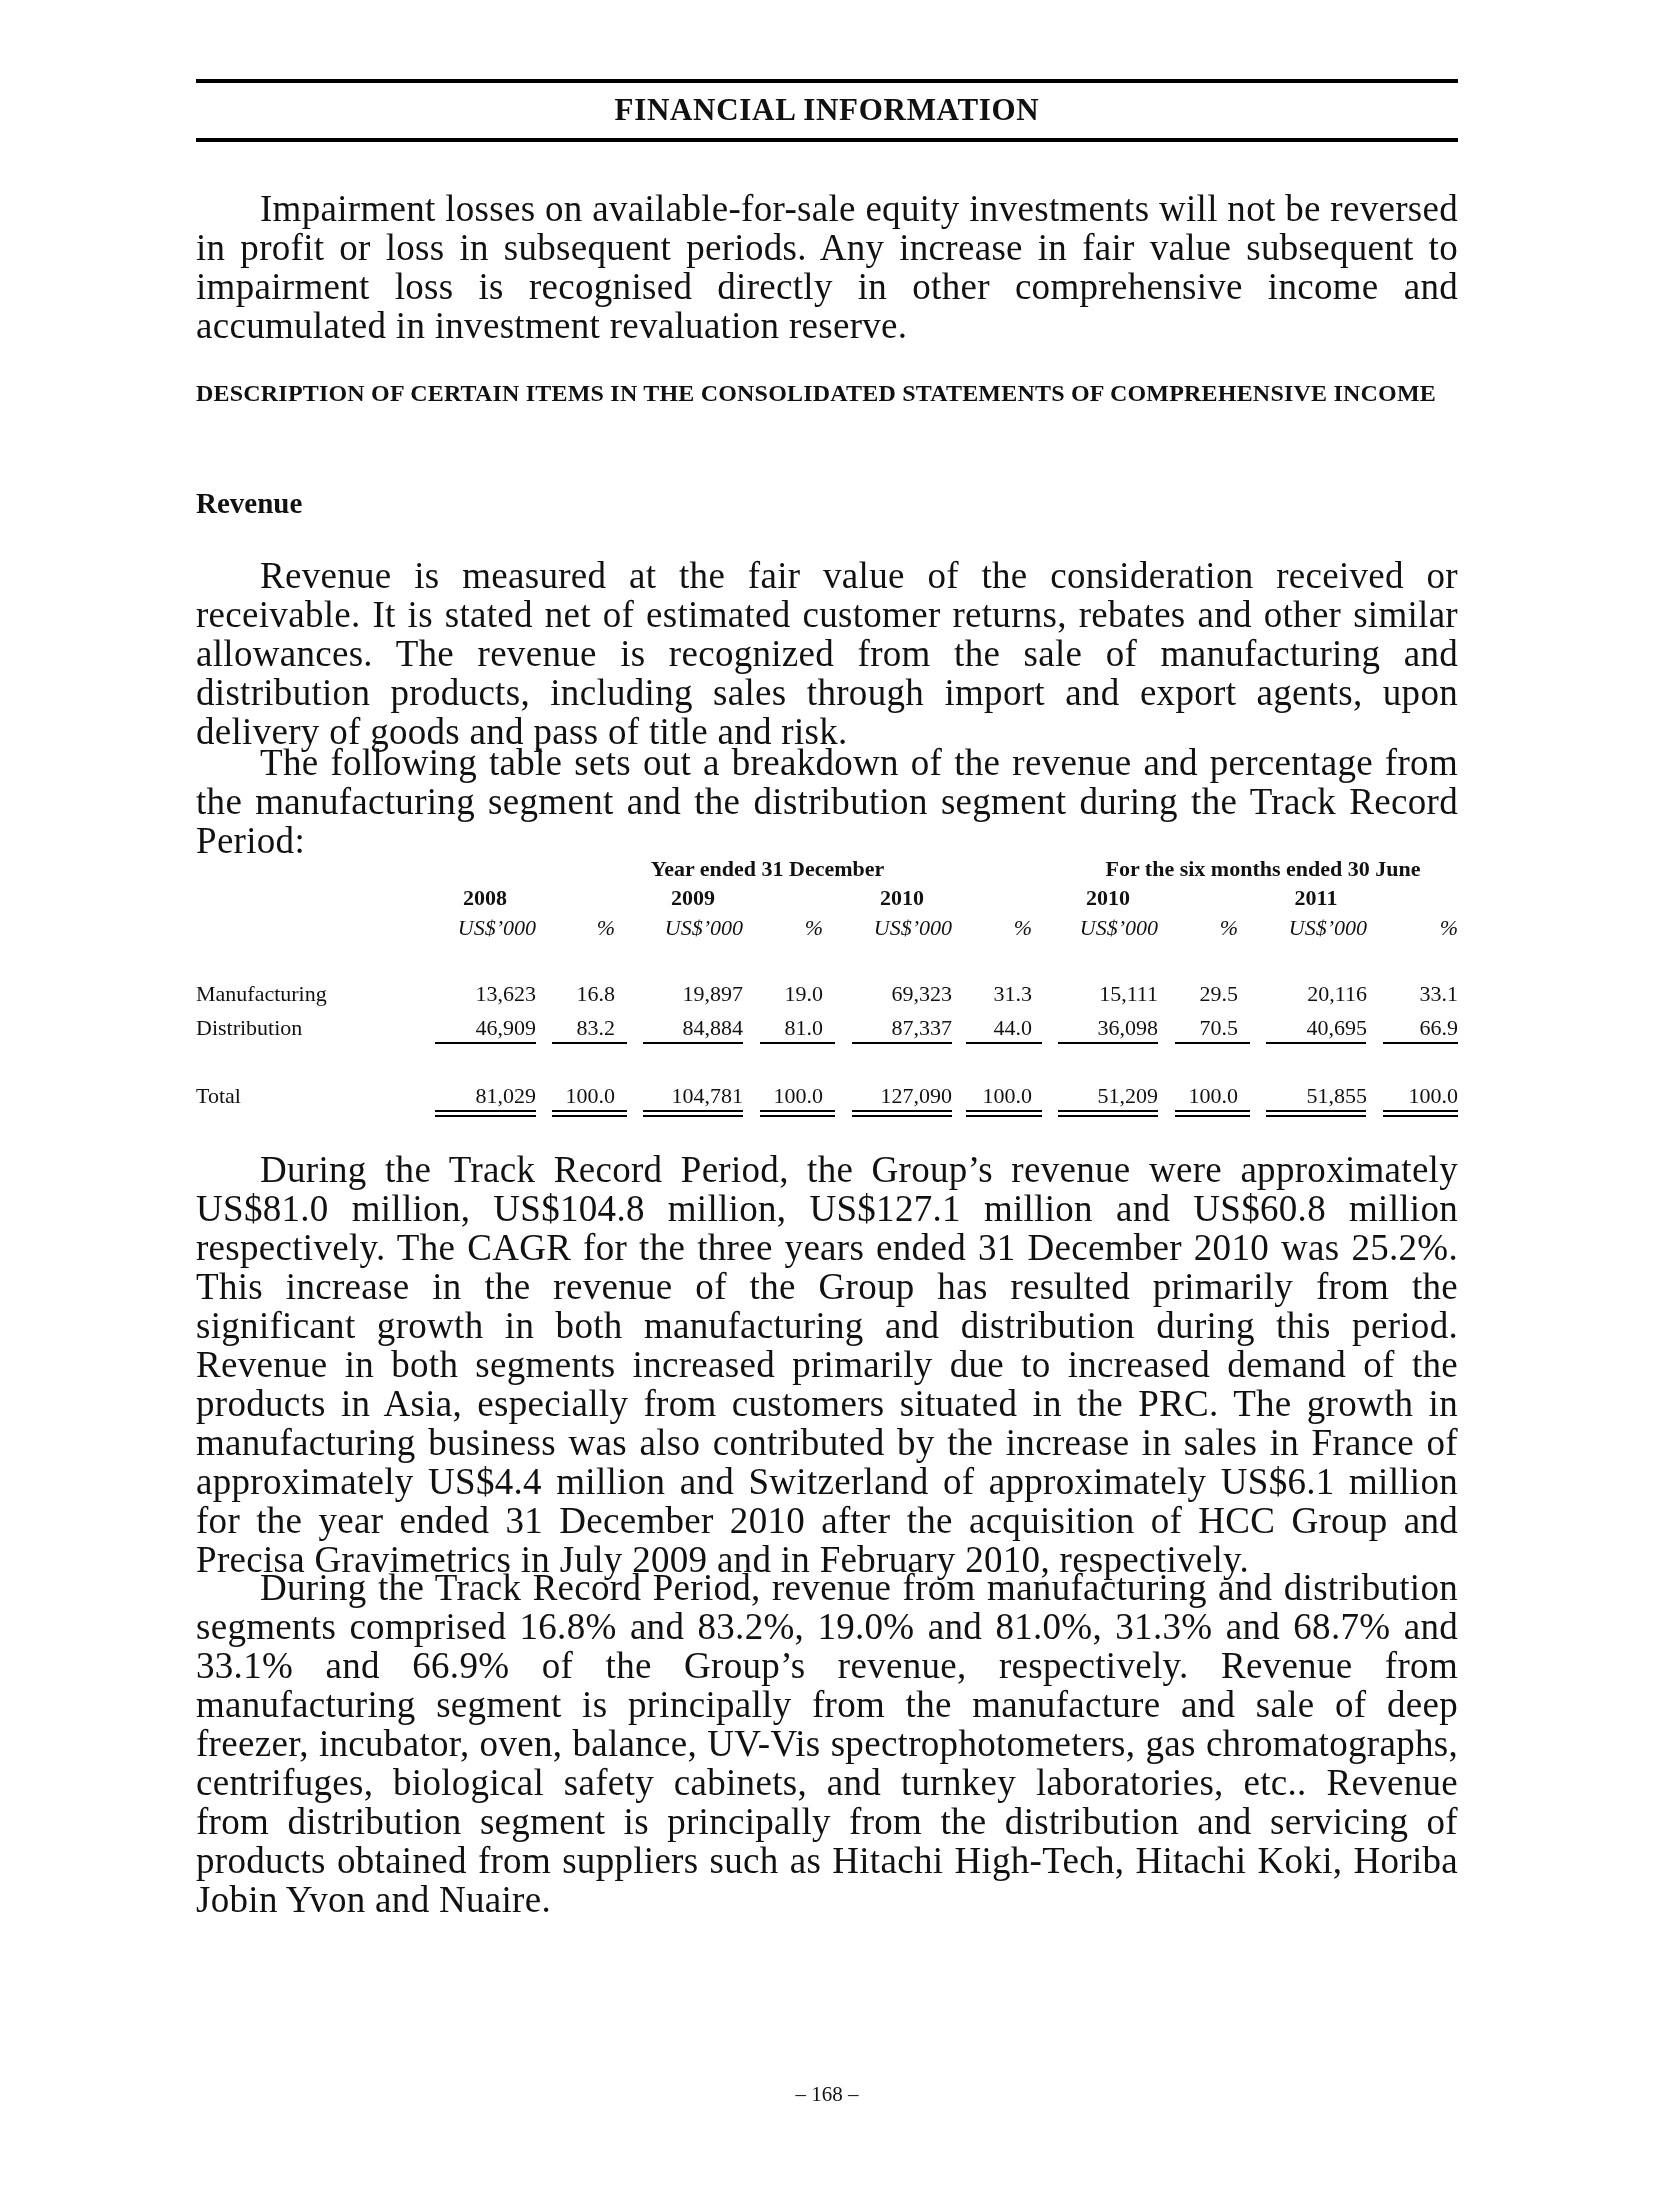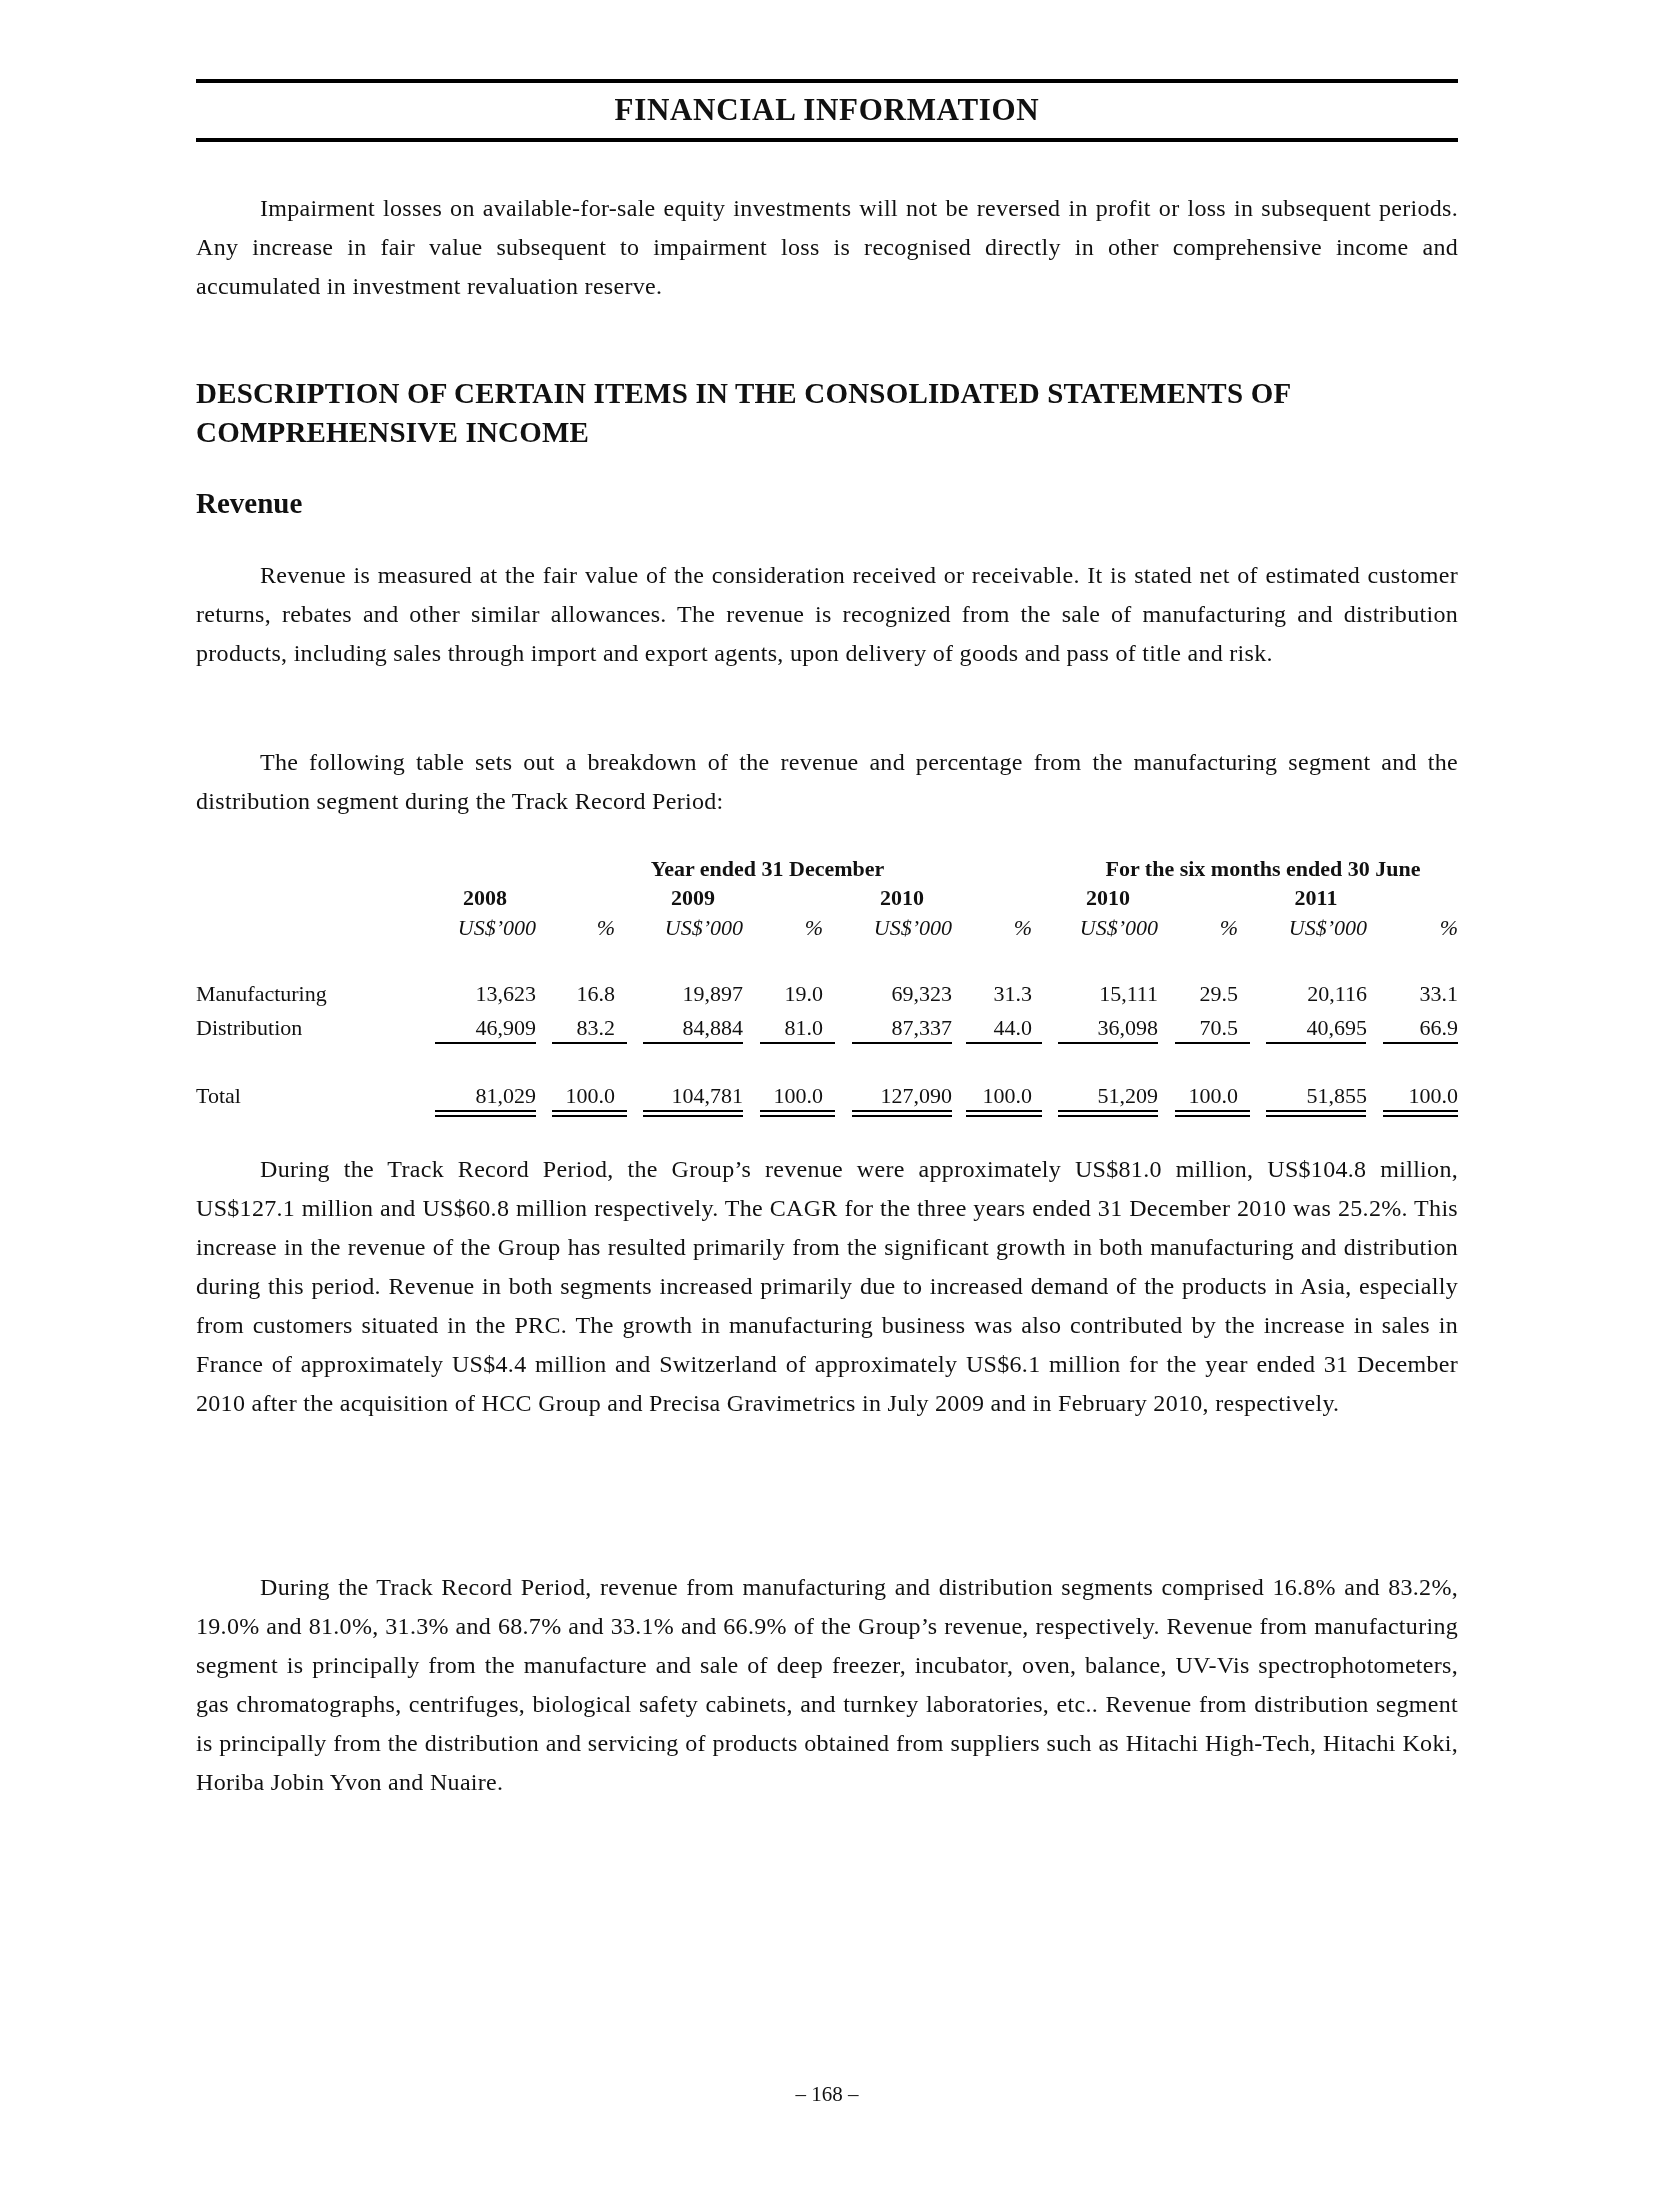--- a/index.html
+++ b/index.html
@@ -4,24 +4,24 @@
 <style>
   html, body { margin: 0; padding: 0; background: #ffffff; }
   body { width: 1655px; height: 2205px; position: relative; overflow: hidden;
          font-family: "Liberation Serif", "DejaVu Serif", serif; color: #111111; }
   .page { position: absolute; left: 196px; top: 0; width: 1262px; }
   .rule { position: absolute; left: 0; width: 1262px; height: 4.3px; background: #000; }
   .rule.top { top: 79px; }
   .rule.bottom { top: 138px; }
   .header-title { position: absolute; top: 87px; left: 0; width: 1262px; text-align: center;
                   font-size: 31px; font-weight: bold; letter-spacing: 0.7px; line-height: 46px; }
-  .para { position: absolute; left: 0; width: 1262px; font-size: 24px; line-height: 39px;
+  .para { position: absolute; left: 0; width: 1262px; font-size: 37px; line-height: 39px;
           text-align: justify; text-align-last: left; letter-spacing: 0.3px; margin: 0; }
   .para .indent { display: inline-block; width: 64px; }
-  .section-heading { position: absolute; left: 0; width: 1262px; font-size: 29px; font-weight: bold;
+  .section-heading { position: absolute; left: 0; width: 1262px; font-size: 24px; font-weight: bold;
                      line-height: 39px; margin: 0; letter-spacing: 0.2px; }
   .sub-heading { position: absolute; left: 0; font-size: 29px; font-weight: bold; line-height: 39px; margin: 0; }
 
   
   .fin-table { position: absolute; left: 0; top: 854px; width: 1262px; font-size: 22px; }
   .fin-table .cell { position: absolute; text-align: right; white-space: nowrap; line-height: 29px; }
   .grp { position: absolute; font-weight: bold; text-align: center; white-space: nowrap; line-height: 29px; }
   .unit { font-style: italic; }
   .ul { position: absolute; height: 2.1px; background: #000; }
   .dul { position: absolute; height: 7.1px; border-top: 2.1px solid #000; border-bottom: 2.1px solid #000; box-sizing: border-box; }

